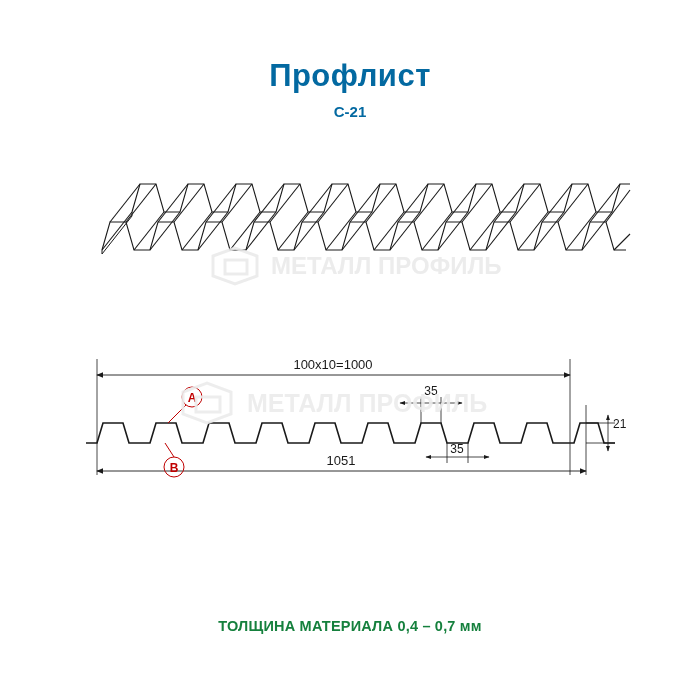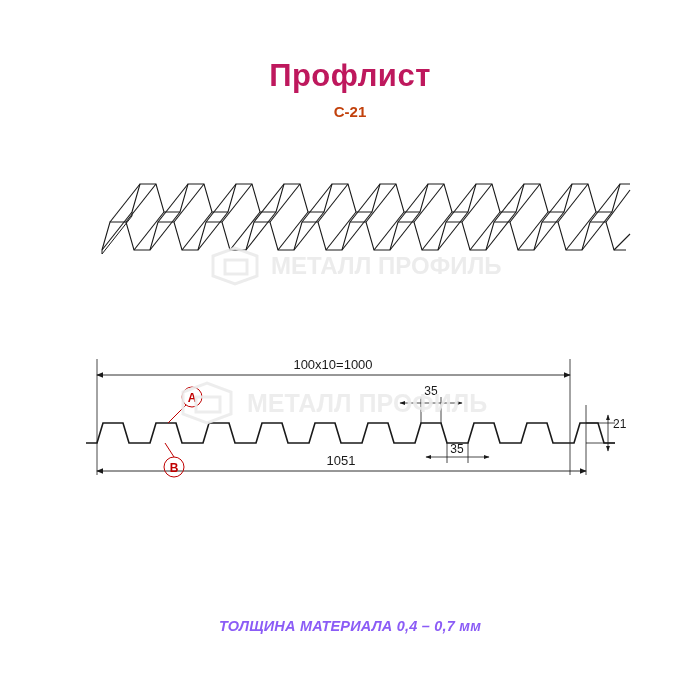--- a/index.html
+++ b/index.html
@@ -23,43 +23,42 @@
   
   .title {
     position: absolute;
     top: 58px;
     left: 0;
     width: 700px;
     text-align: center;
     font-size: 31px;
     font-weight: bold;
     letter-spacing: 0.5px;
-    color: #be185d;
+    color: #0369a1;
   }
   .subtitle {
     position: absolute;
     top: 103px;
     left: 0;
     width: 700px;
     text-align: center;
     font-size: 15px;
     font-weight: bold;
-    color: #c2410c;
+    color: #0369a1;
   }
   .footnote {
     position: absolute;
     top: 618px;
     left: 0;
     width: 700px;
     text-align: center;
     font-size: 14.5px;
     font-weight: bold;
     letter-spacing: 0.2px;
-    color: #8b5cf6;
-    font-style: italic;
+    color: #15803d;
   }
   
   .iso-wrap {
     position: absolute;
     left: 70px;
     top: 150px;
     width: 560px;
     height: 140px;
   }
   .tech-wrap {

